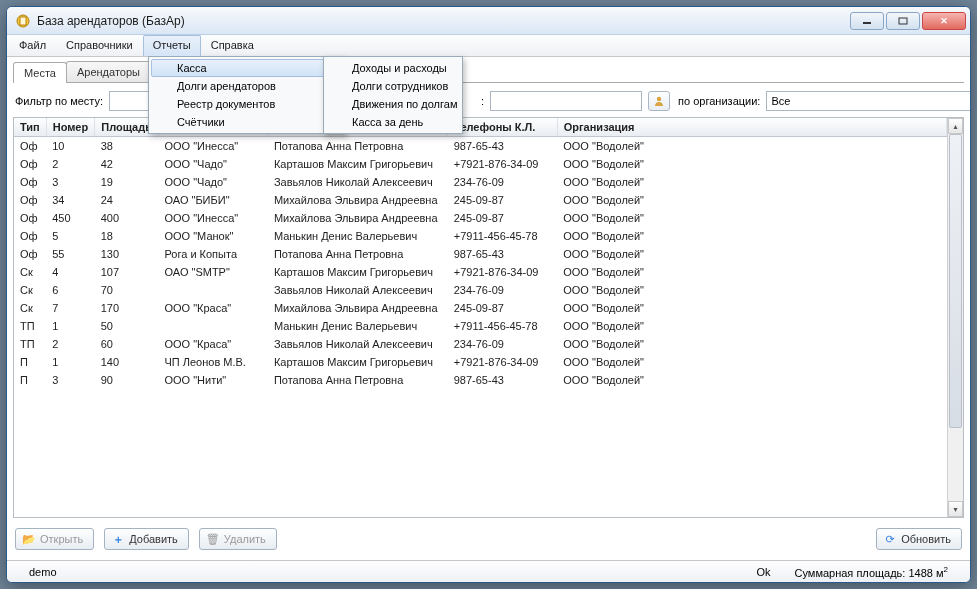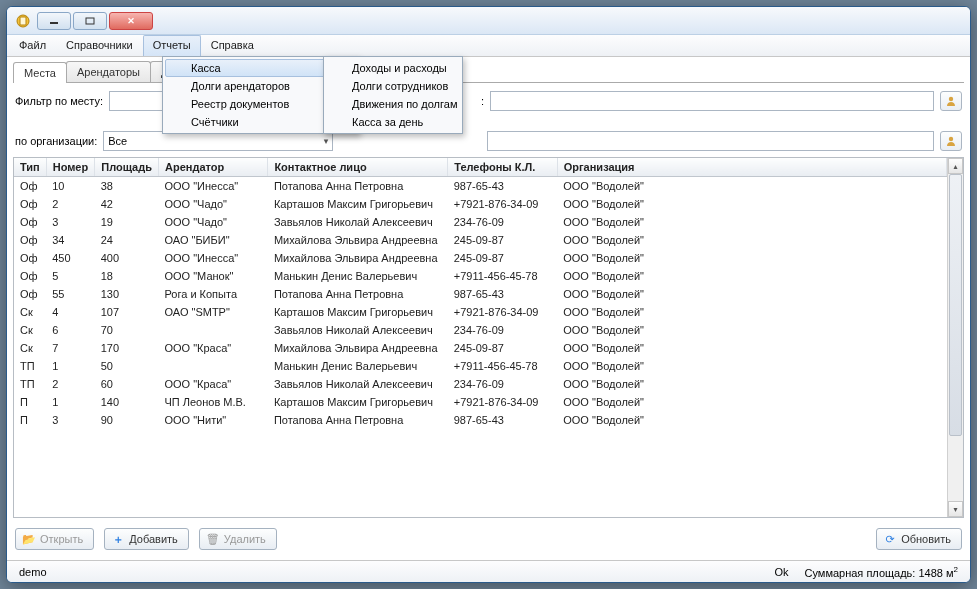--- a/index.html
+++ b/index.html
@@ -26,21 +26,21 @@
   .menubar {
     height:22px;background:linear-gradient(#fdfdfe,#eef1f5);border-bottom:1px solid #c7c7c7;
     display:flex;align-items:stretch;padding-left:2px;
   }
   .menuitem { padding:4px 10px 0; color:#1a1a1a; cursor:default; }
   .menuitem.open { background:linear-gradient(#e8f0fa,#d5e5f7); border:1px solid #a7c0de; border-bottom:none; border-radius:2px 2px 0 0; padding:3px 9px 0; position:relative; z-index:31; }
   .content { flex:1; display:flex; flex-direction:column; padding:4px 6px 2px; gap:4px; position:relative;}
   .tabs { display:flex; gap:0; border-bottom:1px solid #aaa; }
   .tab { padding:4px 10px 3px; border:1px solid #aaa; border-bottom:none; background:linear-gradient(#f7f7f7,#e7e7e7); border-radius:3px 3px 0 0; margin-right:-1px; color:#333; cursor:default;}
   .tab.active { background:#fff; position:relative; top:1px; padding-bottom:4px; }
-  .filters { display:flex; flex-direction:column; gap:20px; padding:4px 2px 2px; }
+  .filters { display:flex; flex-direction:row; gap:8px; padding:4px 2px 2px; }
   .frow { display:flex; align-items:center; gap:6px; }
   .frow label { white-space:nowrap; }
   .txt { border:1px solid #abb6c3; height:20px; padding:1px 4px; background:#fff; }
   .combo { border:1px solid #abb6c3; height:20px; padding:1px 4px; background:#fff; display:flex; align-items:center; }
   .combo::after { content:"▾"; margin-left:auto; font-size:9px; color:#555; }
   .iconbtn { width:22px;height:20px;border:1px solid #abb6c3;border-radius:3px;background:linear-gradient(#fdfefe,#e9eef4);display:flex;align-items:center;justify-content:center;}
   .table-wrap { flex:1; border:1px solid #b7bdc4; display:flex; position:relative; overflow:hidden;}
   .table-scroll { flex:1; overflow:hidden; }
   table { border-collapse:collapse; width:100%; }
   thead th {
@@ -53,43 +53,44 @@
   .vscroll .track { position:absolute; top:16px; bottom:16px; left:0; right:0; }
   .vscroll .thumb { position:absolute; top:0; left:1px; right:1px; height:80%; background:linear-gradient(#eef1f5,#d7dde5); border:1px solid #b9c0c9; border-radius:2px;}
   .toolbar { display:flex; gap:10px; padding:6px 2px 8px; }
   .tbtn {
     display:inline-flex; align-items:center; gap:4px; padding:3px 10px 3px 6px;
     border:1px solid #a5b2c0; border-radius:3px;
     background:linear-gradient(#fdfefe,#e8edf3); color:#333; cursor:default;
   }
   .tbtn.disabled { color:#999; }
   .tbtn .ic { width:14px;height:14px; display:inline-flex;align-items:center;justify-content:center;font-size:11px;}
-  .statusbar { height:22px; border-top:1px solid #c7c7c7; background:linear-gradient(#fdfdfe,#eef1f5); display:flex; align-items:center; padding:0 6px; gap:4px;}
+  .statusbar { height:22px; border-top:1px solid #c7c7c7; background:linear-gradient(#fdfdfe,#eef1f5); display:flex; align-items:center; padding:0 16px; gap:12px;}
   .statusbar .cell { padding:0 6px; }
   .statusbar .flex { flex:1; }
   .dropdown {
     position:absolute; background:#f8f9fb; border:1px solid #9ab; box-shadow:2px 3px 6px rgba(0,0,0,0.25);
     padding:2px; z-index:30;
   }
   .dropdown .ditem { padding:3px 26px 3px 26px; white-space:nowrap; cursor:default; position:relative;}
   .dropdown .ditem.hover { background:linear-gradient(#e8f0fa,#d0e3f7); border:1px solid #a7c0de; border-radius:2px; padding:2px 25px 2px 25px;}
   .dropdown .ditem .arrow { position:absolute; right:6px; top:3px; font-size:9px;}
-  .dd1 { top:-1px; left:155px; width:197px; }
+  .dd1 { top:-1px; left:141px; width:197px; }
   .dd2 { top:-1px; left:316px; width:140px; }
   sup.sq { font-size:8px; }
 </style>
 </head>
 <body>
 
 <div class="window">
   <div class="titlebar">
     <svg class="appicon" viewBox="0 0 16 16">
         <circle cx="8" cy="8" r="6" fill="#f4c23a" stroke="#b5830d"></circle>
         <rect x="5" y="4" width="6" height="8" fill="#fff7d6" stroke="#b5830d"></rect>
       </svg>
+    <div class="title">База арендаторов (БазАр)</div>
     <div class="winbtns">
       <div class="winbtn">
           <svg width="10" height="8">
             <line x1="1" y1="6" x2="9" y2="6" stroke="#333" stroke-width="2"></line>
           </svg>
         </div>
       <div class="winbtn">
           <svg width="10" height="8">
             <rect x="1" y="1" width="8" height="6" fill="none" stroke="#333"></rect>
           </svg>

